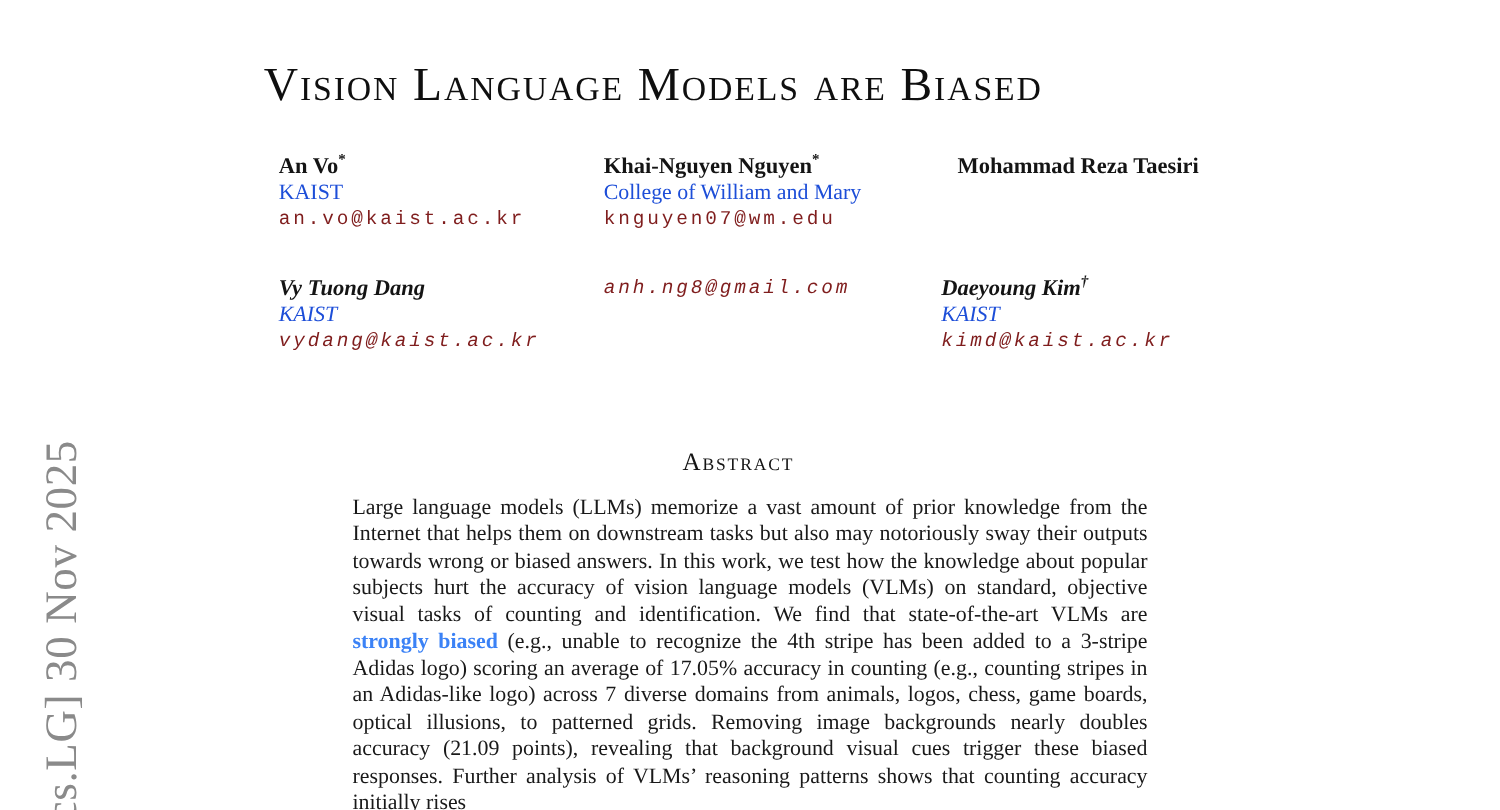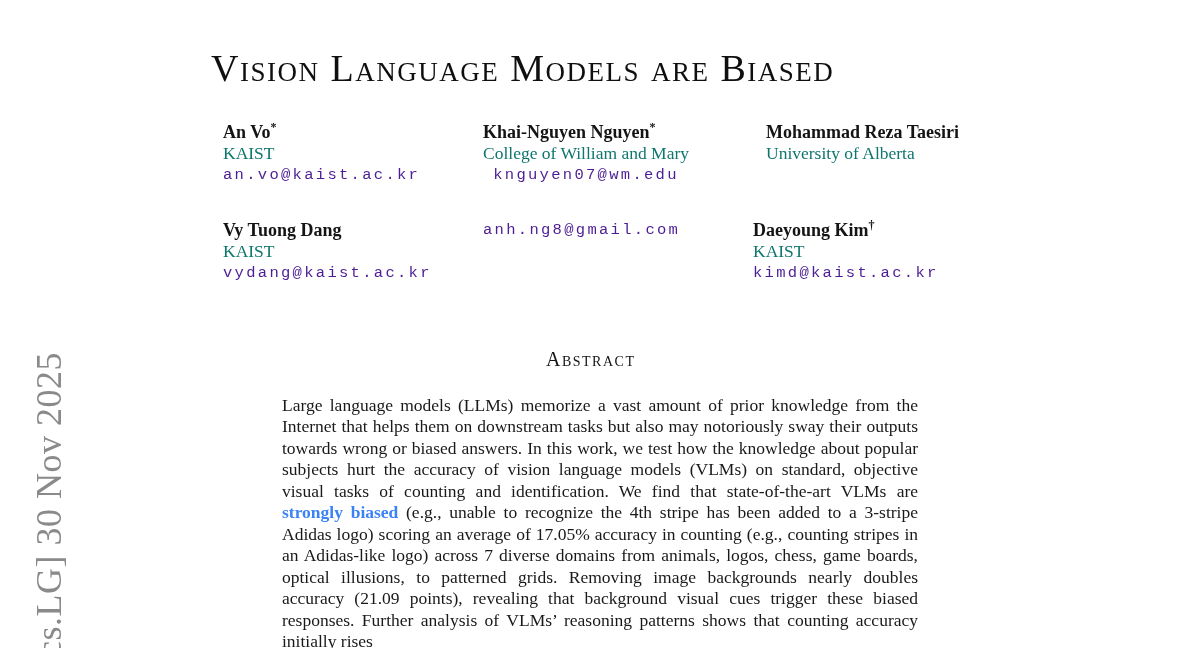--- a/index.html
+++ b/index.html
@@ -26,49 +26,48 @@
     left: 211px; top: 46px;
     font-variant: small-caps;
     font-size: 38px;
     letter-spacing: 1.5px;
     color: #0f0f0f;
     white-space: nowrap;
     text-align: right;
   }
   .author-cell { position: absolute; white-space: nowrap; }
   .r1 { top: 121px; }
-  .r2 { top: 219px; }
+  .r2 { top: 219px; font-style: italic; }
   .c1 { left: 223px; }
   .r1.c2 { left: 483px; }
   .r1.c3 { left: 766px; }
   .r2.c2 { left: 483px; }
   .r2.c3 { left: 753px; }
   .author-name {
     font-weight: bold;
     font-size: 18px;
     color: #141414;
     line-height: 22px;
   }
   .author-name sup { font-size: 12px; line-height: 0; }
   .author-affil {
     font-size: 17.5px;
     line-height: 21px;
-    color: #0f766e;
+    color: #1d4ed8;
   }
   .author-email {
     font-family: "Liberation Mono", monospace;
     font-size: 15.5px;
     letter-spacing: 2.3px;
     line-height: 23px;
-    color: #4c1d95;
-    text-align: center;
+    color: #7f1d1d;
   }
   .abstract-heading {
     position: absolute;
-    left: 546px; top: 348px;
+    left: 546px; top: 359px;
     font-variant: small-caps;
     font-size: 20px;
     letter-spacing: 1.5px;
     color: #141414;
   }
   .abstract-body {
     position: absolute;
     left: 282px; top: 395px;
     width: 636px;
     font-size: 17.5px;
@@ -90,21 +89,20 @@
   <div class="author-affil">KAIST</div>
   <div class="author-email">an.vo@kaist.ac.kr</div>
 </div>
 <div class="author-cell r1 c2">
   <div class="author-name"><span>Khai-Nguyen Nguyen</span><sup>*</sup></div>
   <div class="author-affil">College of William and Mary</div>
   <div class="author-email">knguyen07@wm.edu</div>
 </div>
 <div class="author-cell r1 c3">
   <div class="author-name"><span>Mohammad Reza Taesiri</span><sup></sup></div>
-  <div class="author-affil">University of Alberta</div>
 </div>
 
 <div class="author-cell r2 c1">
   <div class="author-name"><span>Vy Tuong Dang</span><sup></sup></div>
   <div class="author-affil">KAIST</div>
   <div class="author-email">vydang@kaist.ac.kr</div>
 </div>
 <div class="author-cell r2 c2">
   <div class="author-email">anh.ng8@gmail.com</div>
 </div>

